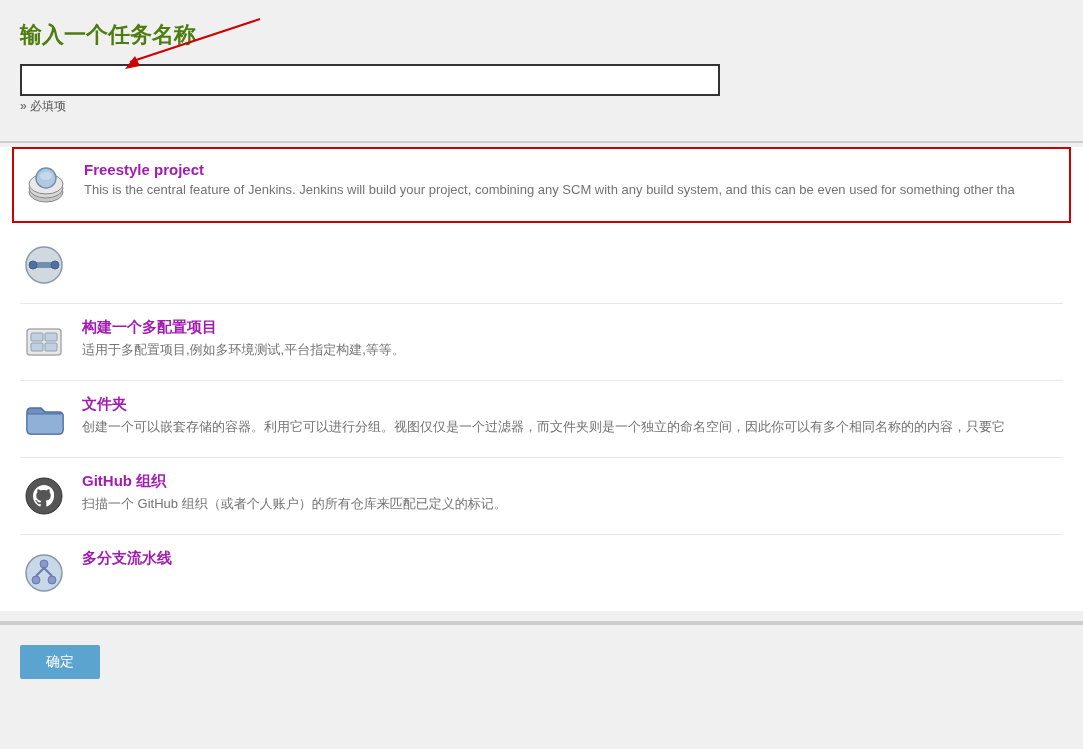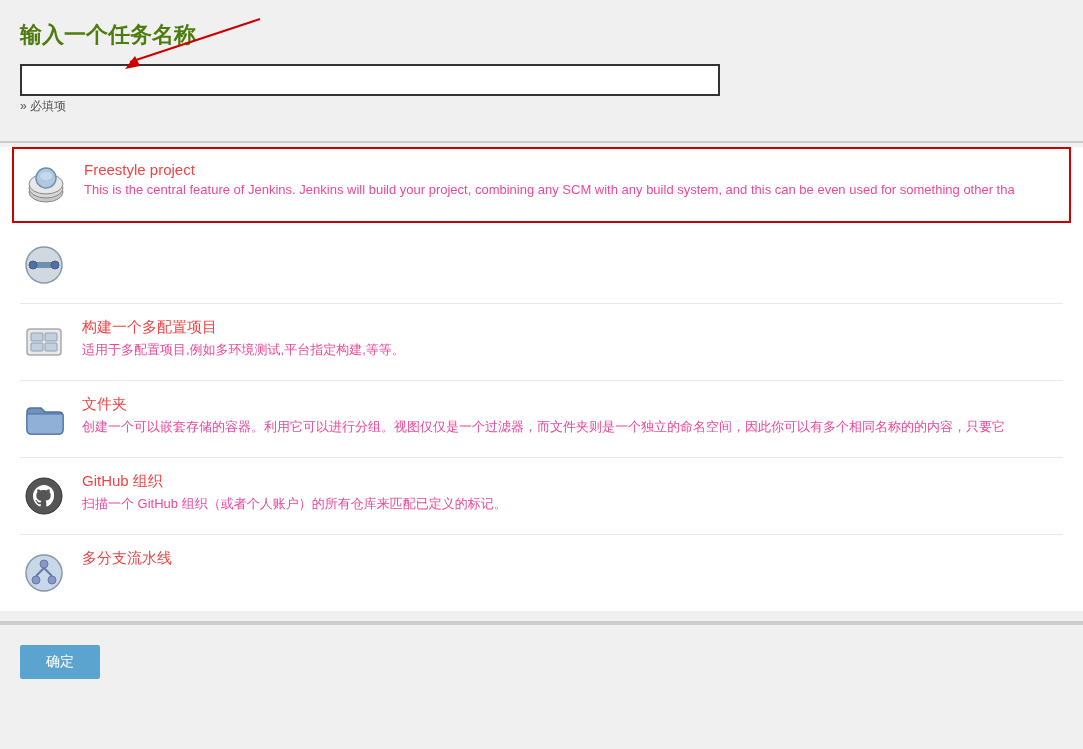--- a/index.html
+++ b/index.html
@@ -74,34 +74,34 @@
     .project-icon svg {
       width: 42px;
       height: 42px;
     }
     .project-info {
       flex: 1;
       overflow: hidden;
     }
     .project-name {
       font-size: 15px;
-      font-weight: normal;
-      color: #ef4444;
+      font-weight: bold;
+      color: #a21caf;
       margin-bottom: 4px;
     }
     .project-desc {
       font-size: 13px;
       color: #0066cc;
       white-space: nowrap;
       overflow: hidden;
       text-overflow: ellipsis;
       max-width: 960px;
     }
     .project-desc.normal {
-      color: #ec4899;
+      color: #737373;
     }
     .bottom-section {
       background: #f0f0f0;
       padding: 20px;
       border-top: 2px solid #ccc;
       margin-top: 0;
     }
     .confirm-btn {
       background: #5ba4cf;
       color: #fff;

